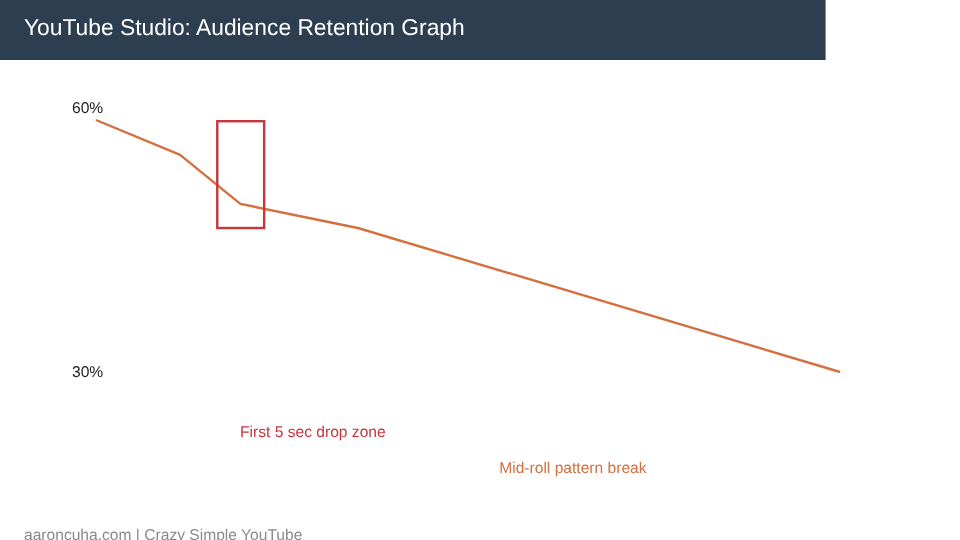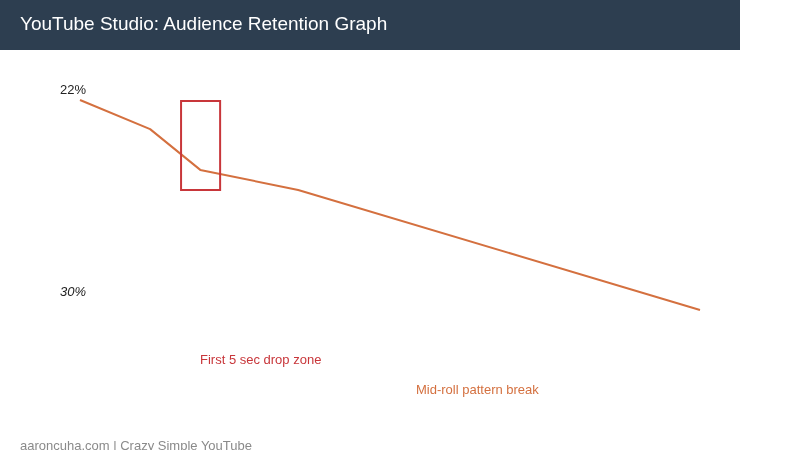--- a/index.html
+++ b/index.html
@@ -1,32 +1,32 @@
 <!DOCTYPE html>
 <html><head>
 <meta charset="utf-8">
 <style>
   html, body { margin:0; padding:0; }
   body { width:800px; height:450px; background:#ffffff; position:relative; overflow:hidden; font-family:"Liberation Sans", sans-serif; }
-  .header { position:absolute; left:0; top:0; width:740px; height:50px; background:#2d3e50; }
+  .header { position:absolute; left:0; top:0; width:688px; height:50px; background:#2d3e50; }
   .header .title { position:absolute; left:20px; top:13px; color:#ffffff; font-size:19px; }
   .ylabel { position:absolute; left:60px; font-size:13px; color:#222; }
   .chart { position:absolute; left:0; top:0; width:800px; height:450px; }
   .annot { position:absolute; font-size:13px; }
   .footer { position:absolute; left:20px; top:438px; font-size:13px; color:#8a8a8a; }
 </style>
 </head>
 <body>
 
 <div class="header">
   <span class="title">YouTube Studio: Audience Retention Graph</span>
 </div>
 
-<span class="ylabel" style="top:82px;">22%</span>
-<span class="ylabel" style="top:284px;font-style:italic;">30%</span>
+<span class="ylabel" style="top:82px;">60%</span>
+<span class="ylabel" style="top:302px;">30%</span>
 
 <svg class="chart" width="800" height="450">
   <polyline id="retention-line" fill="none" stroke="#d4703f" stroke-width="2" stroke-linejoin="round" points="80.0,100.0 150.1,129.1 200.3,169.9 298.2,190.0 700.0,310.0"></polyline>
   <rect id="drop-box" fill="none" stroke="#c8363a" stroke-width="2" x="181.06" y="101" width="39.06" height="89"></rect>
 </svg>
 
 <span class="annot" style="left:200px; top:352px; color:#c8363a;">First 5 sec drop zone</span>
 <span class="annot" style="left:416px; top:382px; color:#d4703f;">Mid-roll pattern break</span>
 
 <div class="footer">aaroncuha.com | Crazy Simple YouTube</div>

